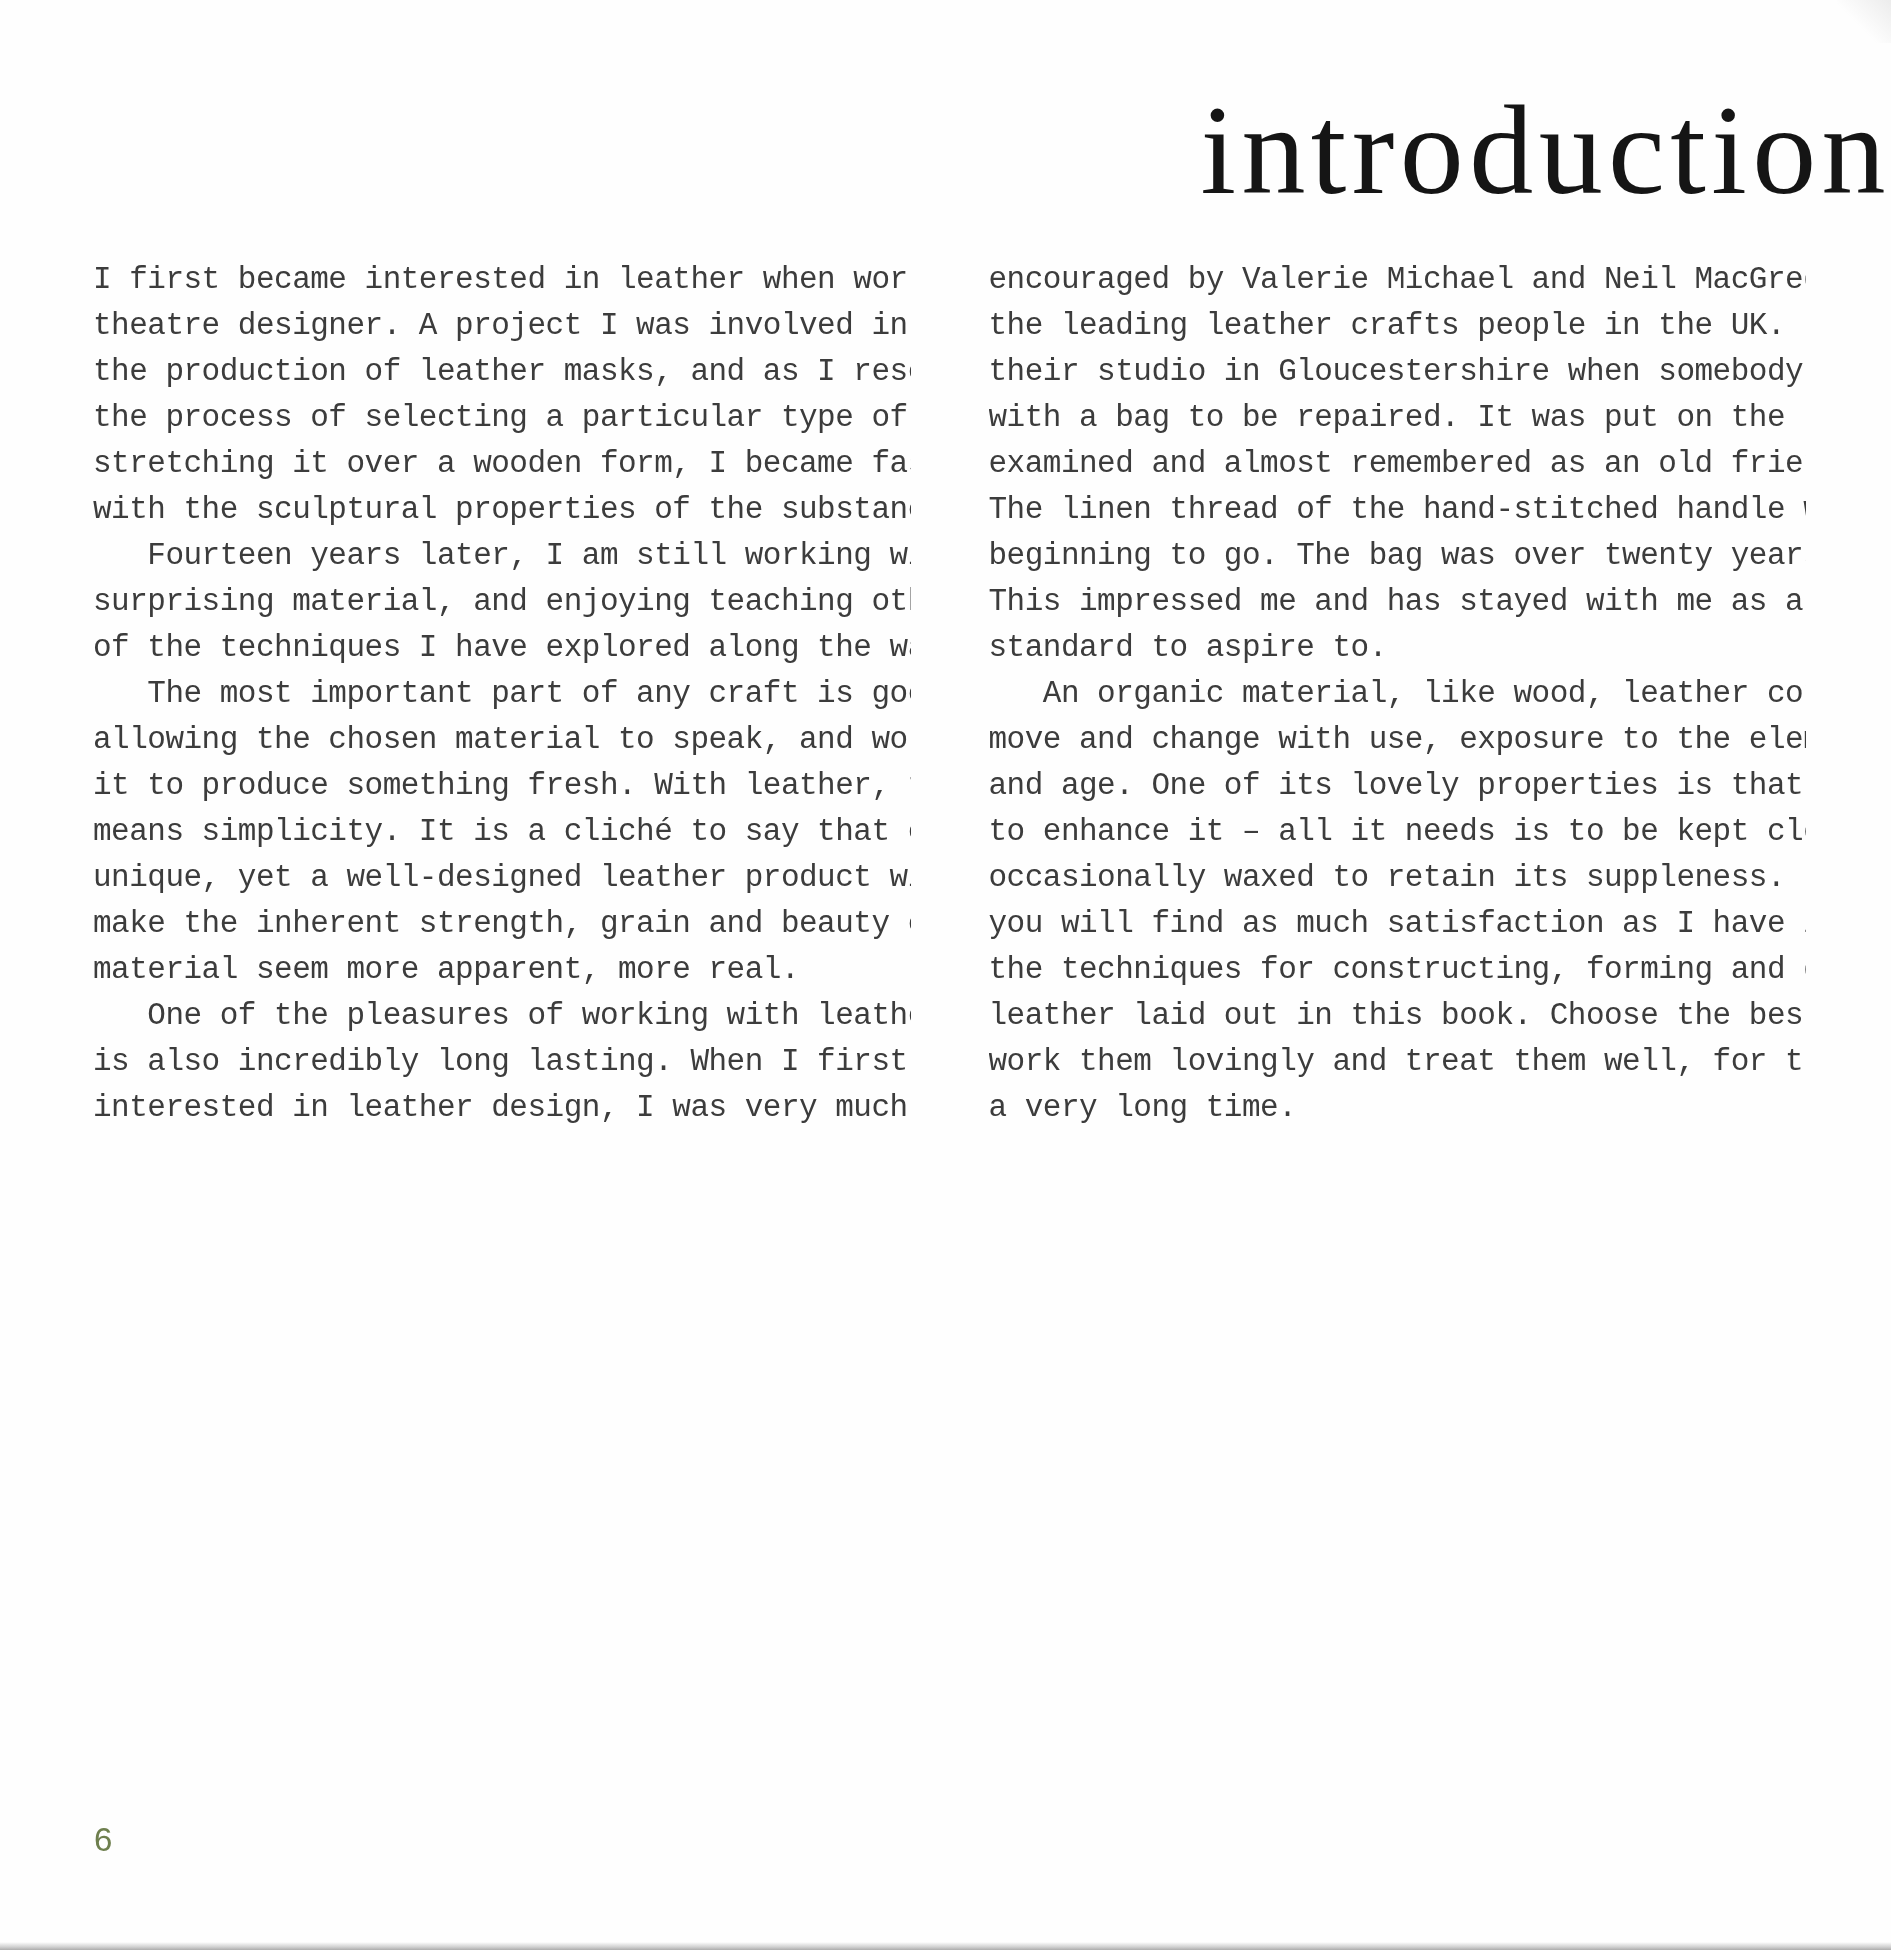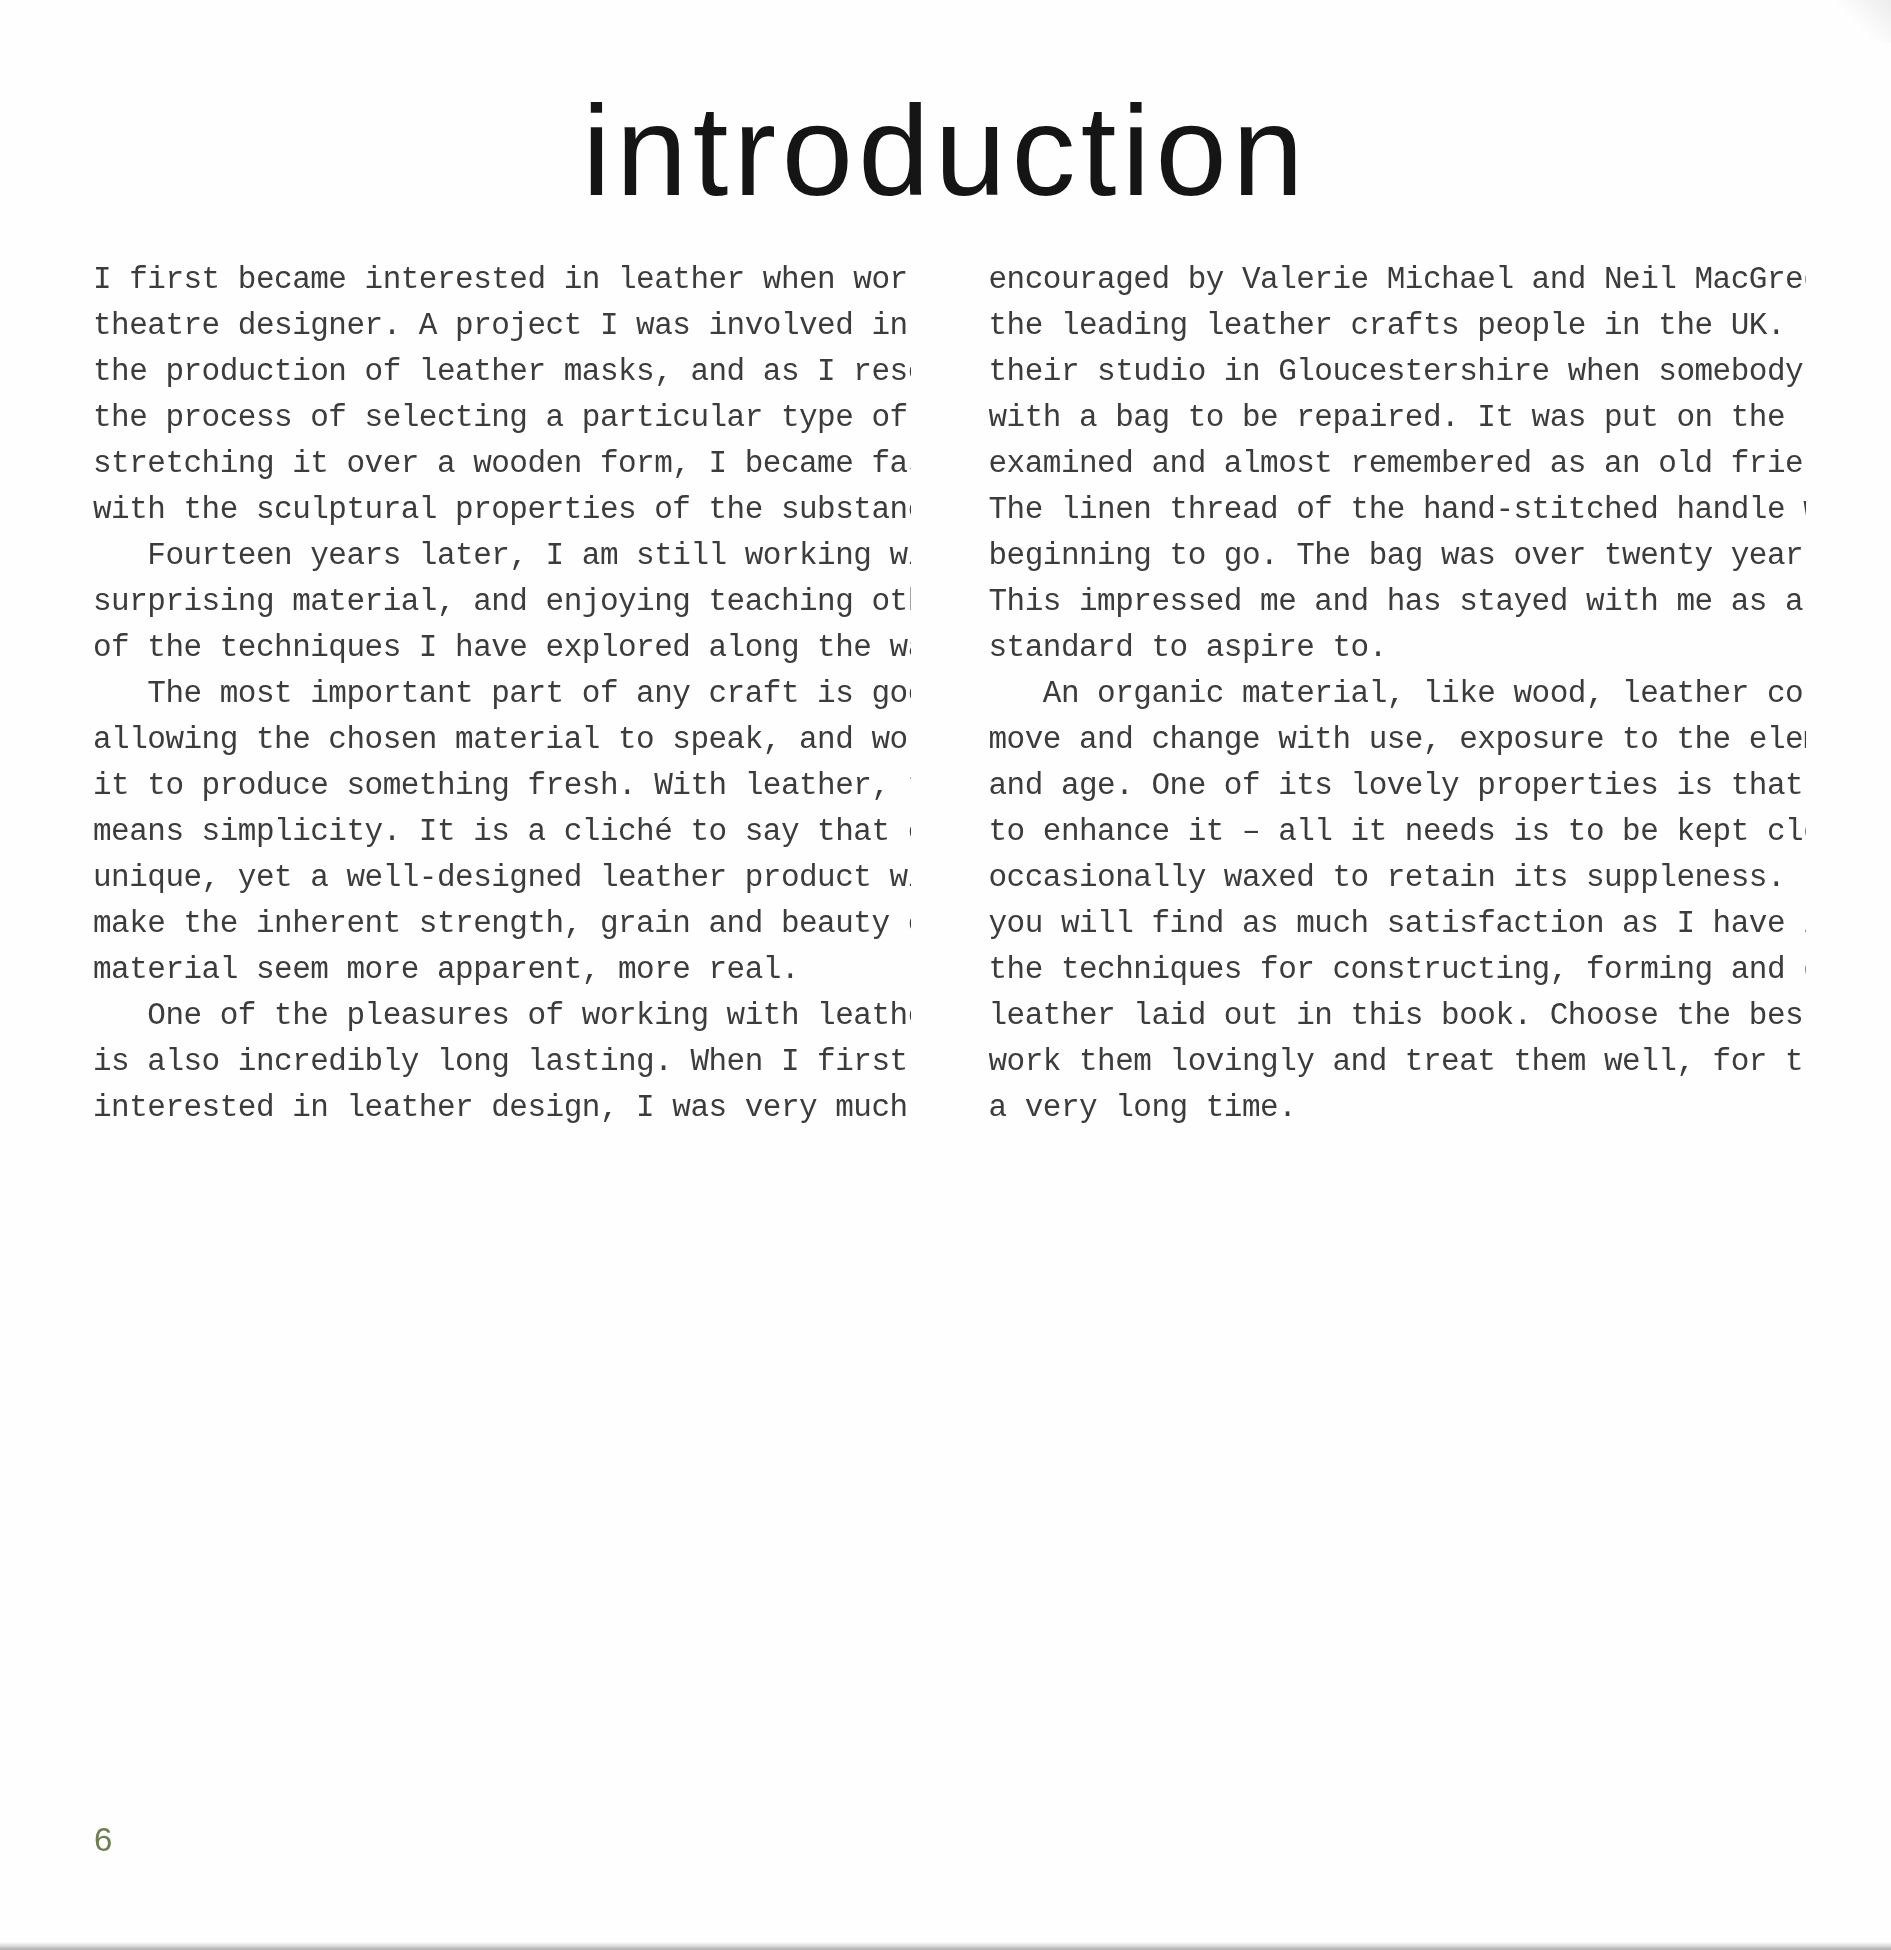--- a/index.html
+++ b/index.html
@@ -14,22 +14,22 @@
     background: #fefefe;
     overflow: hidden;
     font-family: "Liberation Sans", sans-serif;
   }
   .title {
     position: absolute;
     top: 77px;
     left: 0;
     width: 100%;
     margin: 0;
-    text-align: center;
-    font-family: Liberation Sans, sans-serif;
+    text-align: right;
+    font-family: Liberation Serif, serif;
     font-weight: 400;
     font-size: 128px;
     letter-spacing: 5.4px;
     color: #151515;
   }
   .columns {
     position: absolute;
     top: 257px;
     left: 93px;
     width: 1713px;

